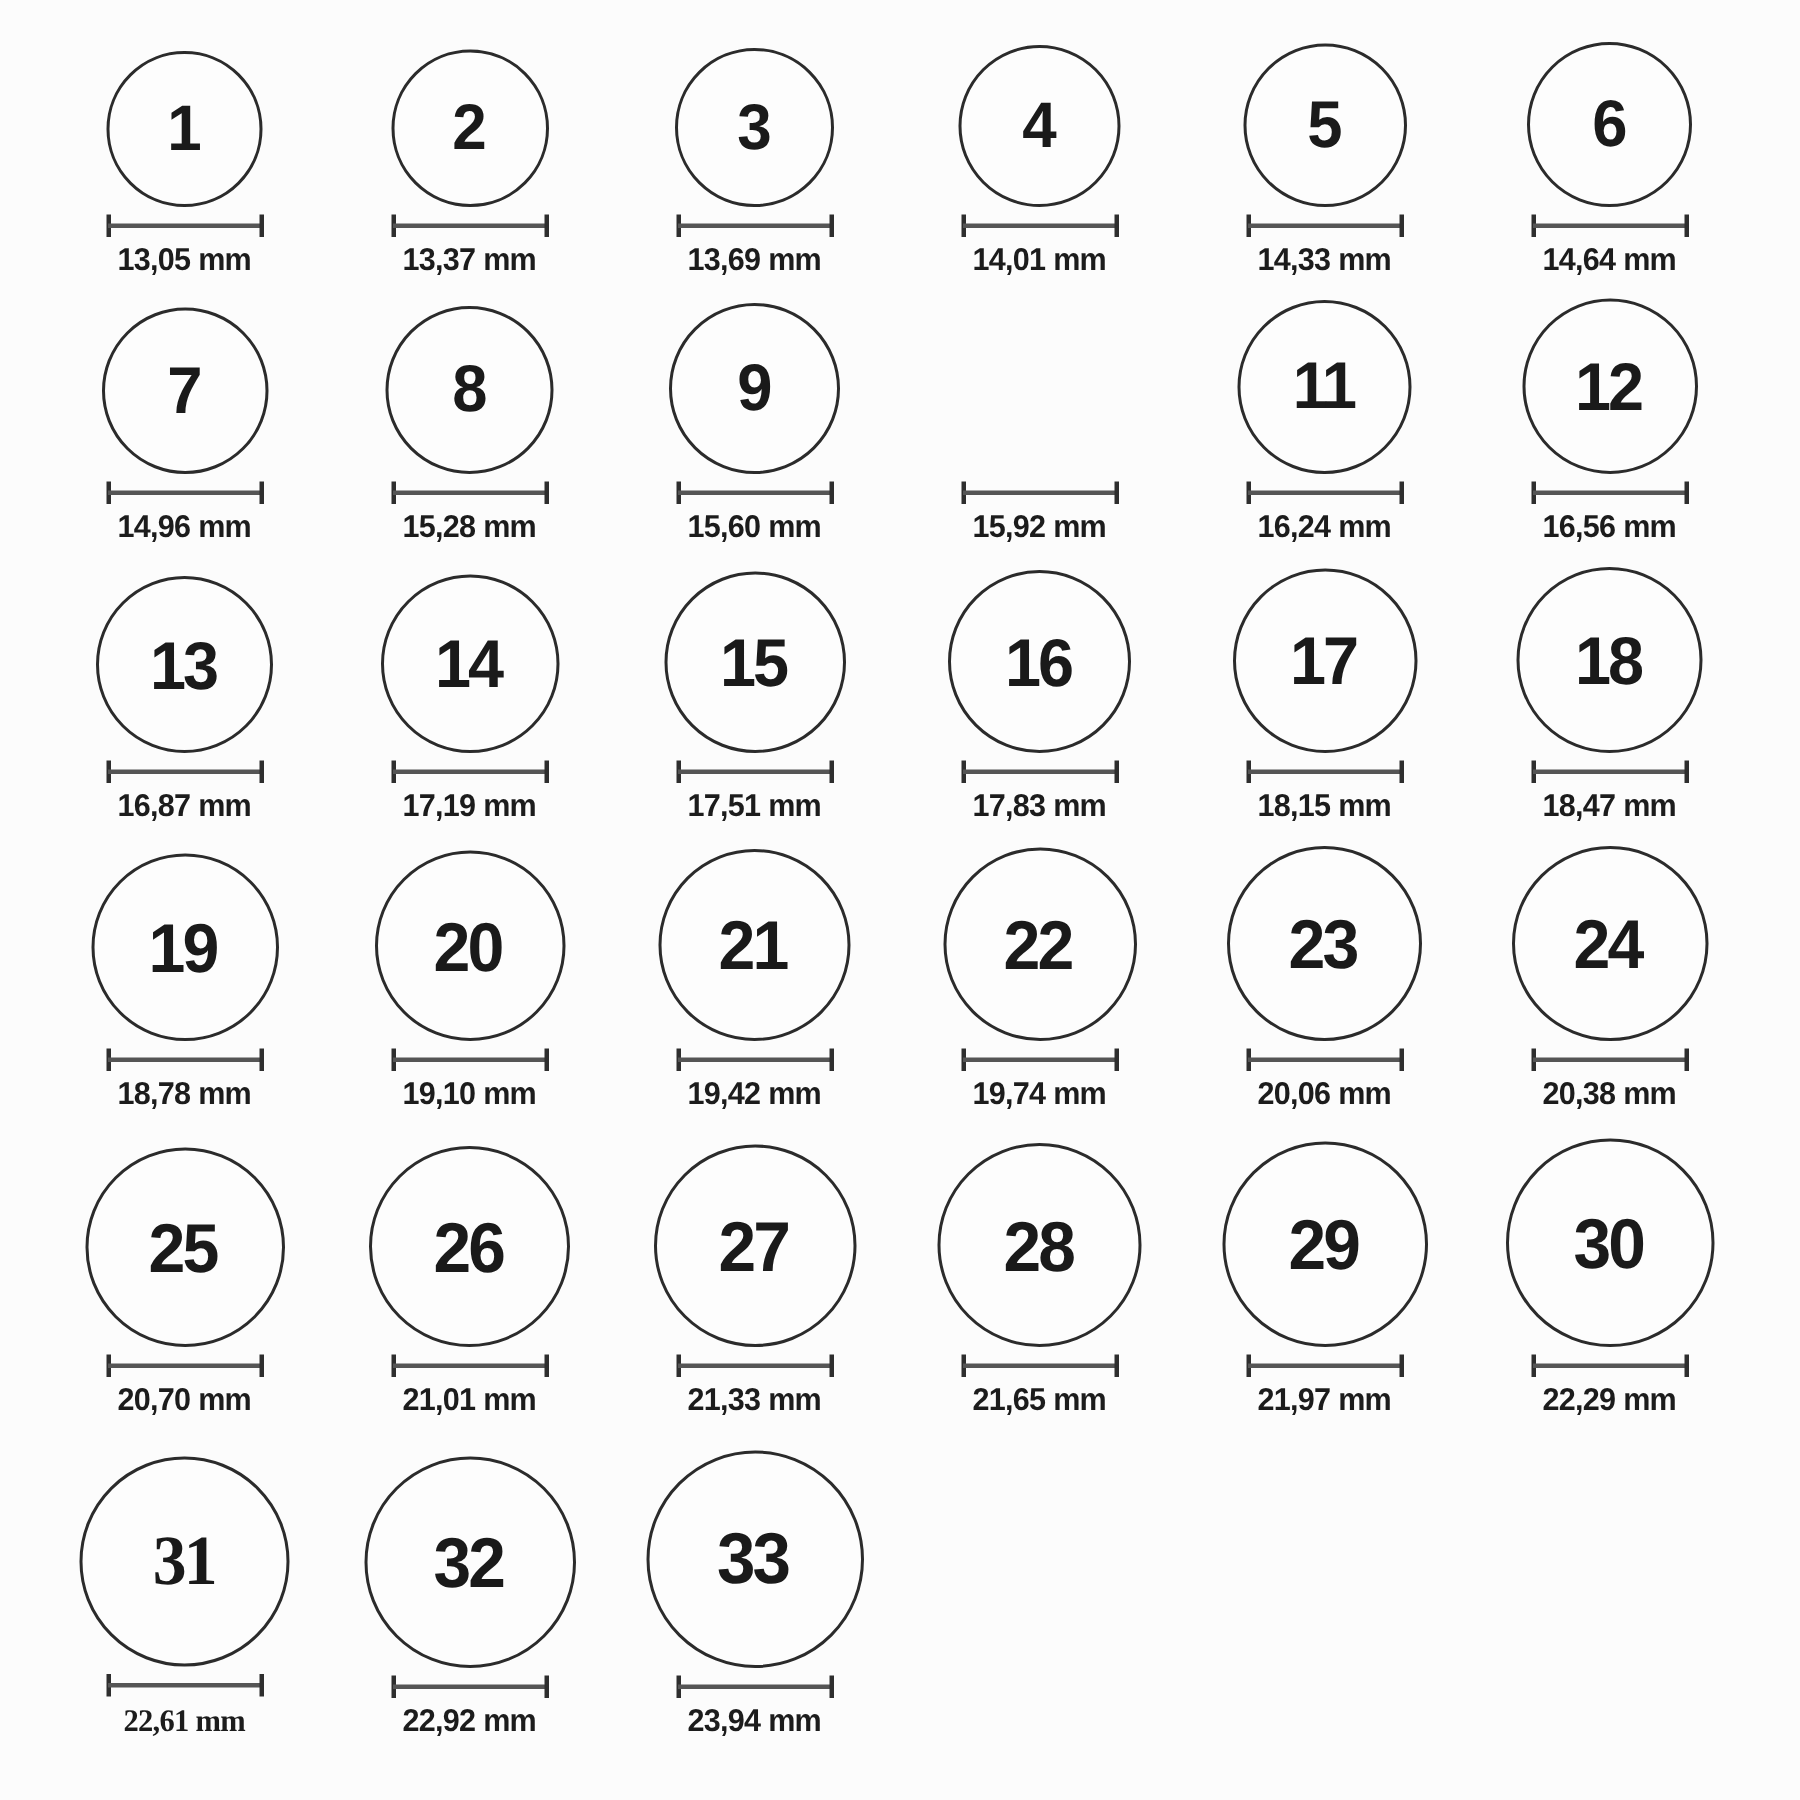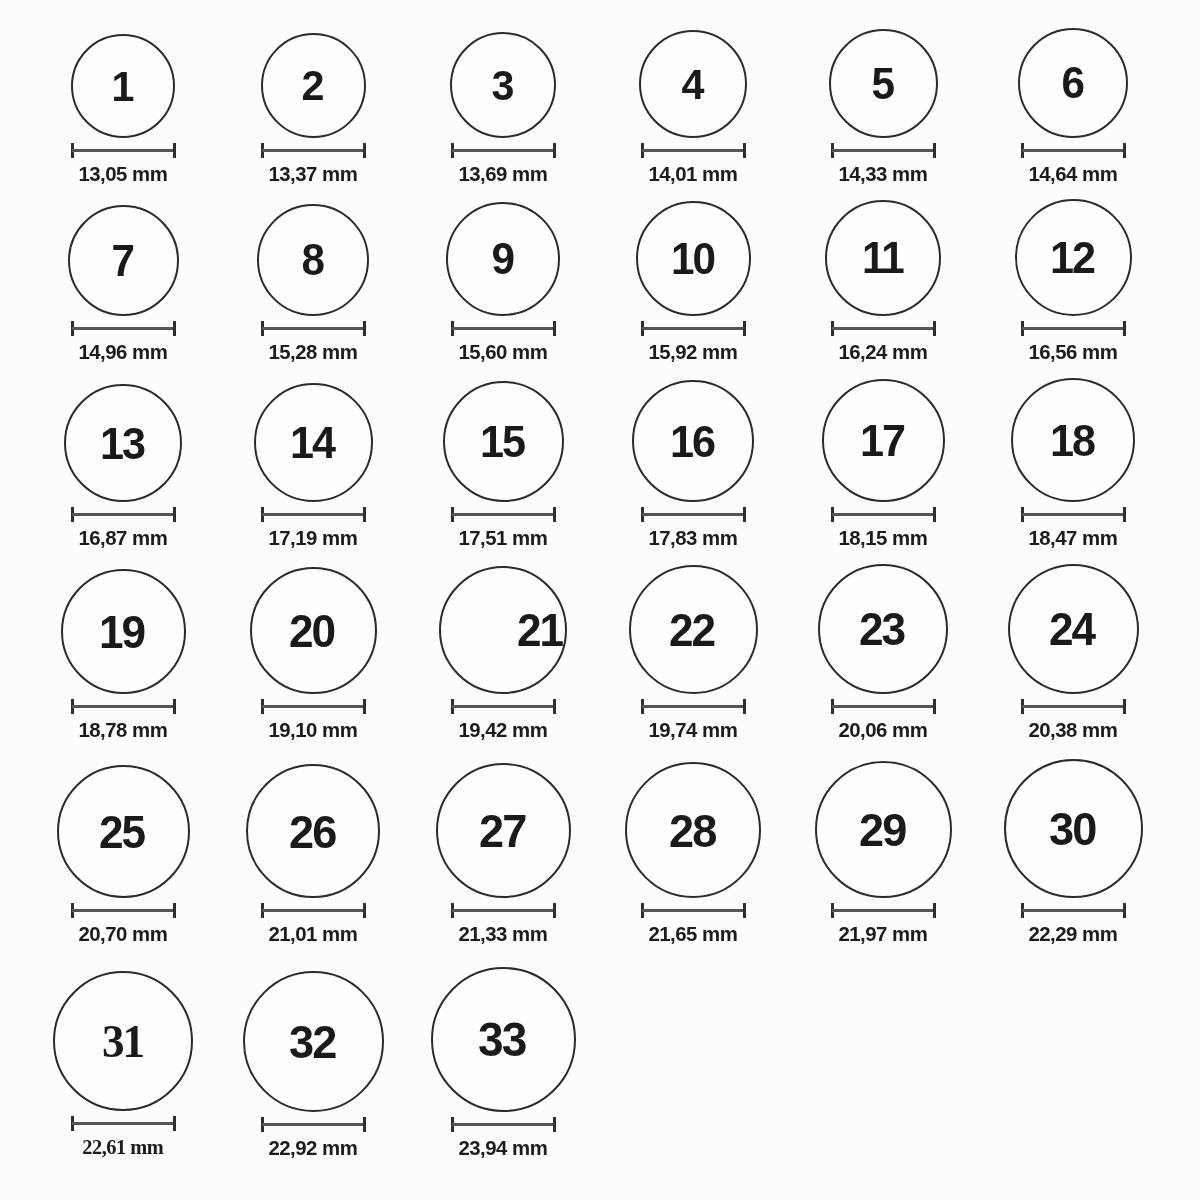--- a/index.html
+++ b/index.html
@@ -176,23 +176,20 @@
       <span class="num" style="font-size: 44px; color: rgb(26, 26, 26);">9</span>
     </div>
     <div class="bar">
       <span class="tick left" style="background: rgb(46, 46, 46);"></span>
       <span class="line" style="background: rgb(85, 85, 85);"></span>
       <span class="tick right" style="background: rgb(46, 46, 46);"></span>
     </div>
     <div class="mmlabel" style="color: rgb(28, 28, 28);">15,60 mm</div>
   </div>
       <div class="cell" style="padding-bottom: 8px;">
-    <div class="circle" style="width: 115px; height: 115px; border-color: rgb(43, 43, 43);">
-      <span class="num" style="font-size: 44px; color: rgb(26, 26, 26);">10</span>
-    </div>
     <div class="bar">
       <span class="tick left" style="background: rgb(46, 46, 46);"></span>
       <span class="line" style="background: rgb(85, 85, 85);"></span>
       <span class="tick right" style="background: rgb(46, 46, 46);"></span>
     </div>
     <div class="mmlabel" style="color: rgb(28, 28, 28);">15,92 mm</div>
   </div>
       <div class="cell" style="padding-bottom: 8px;">
     <div class="circle" style="width: 116px; height: 116px; border-color: rgb(43, 43, 43);">
       <span class="num" style="font-size: 44px; color: rgb(26, 26, 26);">11</span>
@@ -301,21 +298,21 @@
       <span class="num" style="font-size: 46px; color: rgb(26, 26, 26);">20</span>
     </div>
     <div class="bar">
       <span class="tick left" style="background: rgb(46, 46, 46);"></span>
       <span class="line" style="background: rgb(85, 85, 85);"></span>
       <span class="tick right" style="background: rgb(46, 46, 46);"></span>
     </div>
     <div class="mmlabel" style="color: rgb(28, 28, 28);">19,10 mm</div>
   </div>
       <div class="cell" style="padding-bottom: 16px;">
-    <div class="circle" style="width: 128px; height: 128px; border-color: rgb(43, 43, 43); justify-content: flex-end;">
+    <div class="circle" style="width: 128px; height: 128px; border-color: rgb(43, 43, 43);">
       <span class="num" style="font-size: 46px; color: rgb(26, 26, 26);">21</span>
     </div>
     <div class="bar">
       <span class="tick left" style="background: rgb(46, 46, 46);"></span>
       <span class="line" style="background: rgb(85, 85, 85);"></span>
       <span class="tick right" style="background: rgb(46, 46, 46);"></span>
     </div>
     <div class="mmlabel" style="color: rgb(28, 28, 28);">19,42 mm</div>
   </div>
       <div class="cell" style="padding-bottom: 16px;">

